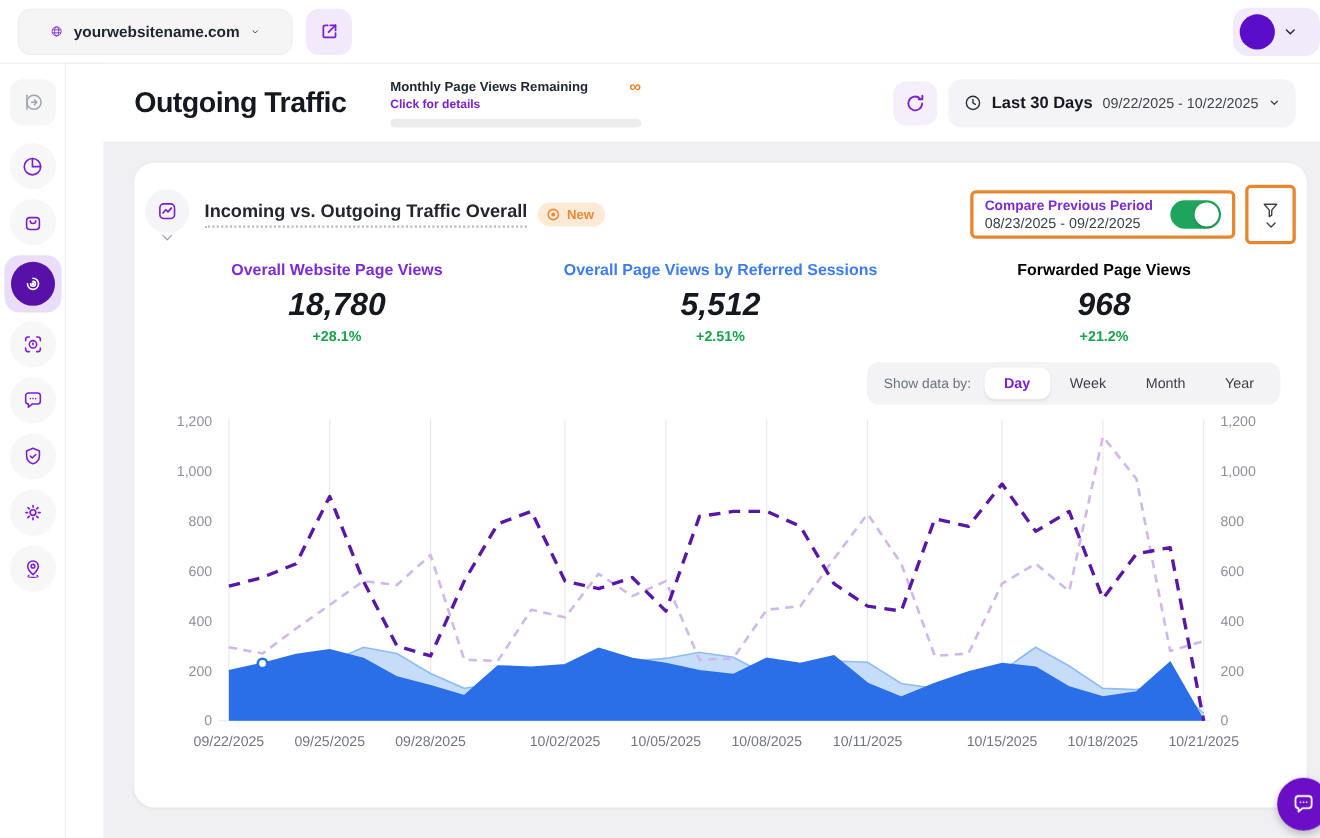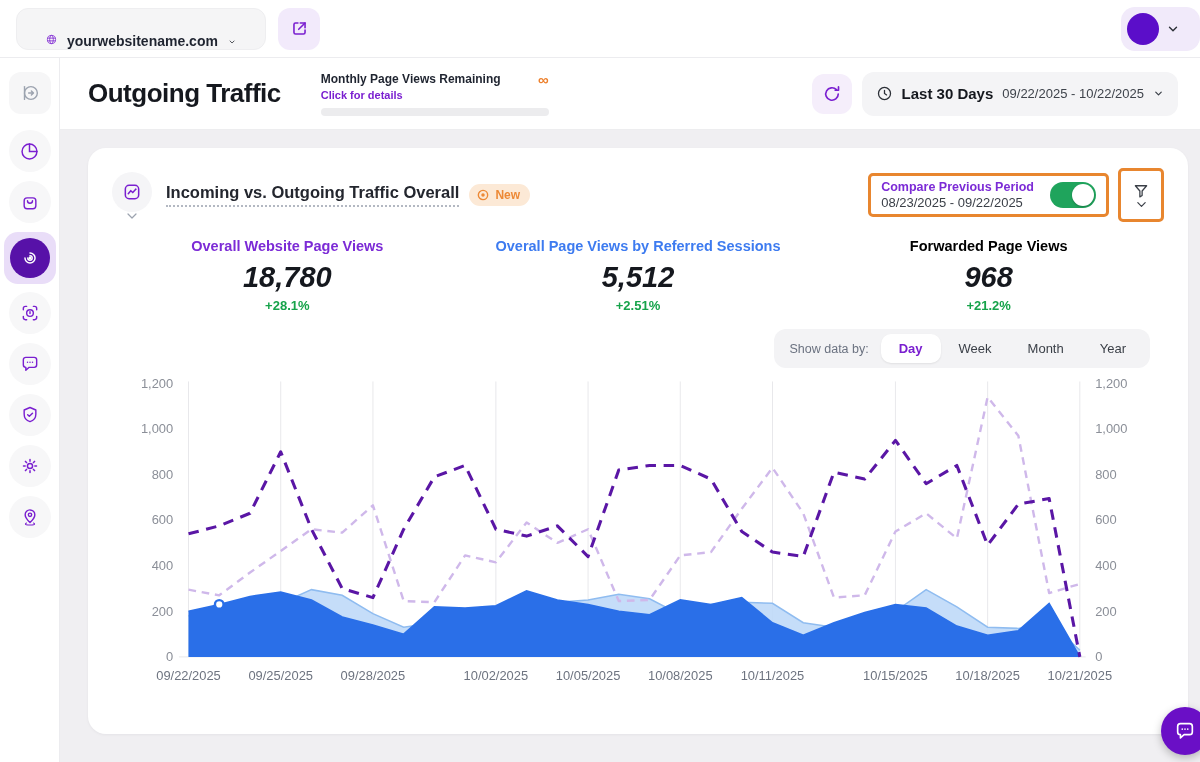--- a/index.html
+++ b/index.html
@@ -3,31 +3,31 @@
 <meta charset="utf-8">
 <style>
   * { margin:0; padding:0; box-sizing:border-box; }
   html,body { width:1200px; height:762px; overflow:hidden; background:#fff;
     font-family:"Liberation Sans", sans-serif; color:#15181E; }
 
   
   .topbar { height:58px; background:#fff; border-bottom:1px solid #ECECEF;
     display:flex; align-items:center; padding:0 16px; gap:12px; }
   .site-select { width:250px; height:42px; background:#F5F5F6; border:1px solid #EEEEF0;
-    border-radius:12px; display:flex; align-items:flex-end; gap:10px; padding:0 29px; cursor:pointer; }
+    border-radius:12px; display:flex; align-items:center; gap:10px; padding:0 29px; cursor:pointer; }
   .site-select .label { flex:1; font-size:14px; font-weight:700; color:#1F2430; }
   .icon-btn-lav { width:42px; height:42px; border-radius:12px; background:#F2EAFB;
     display:flex; align-items:center; justify-content:center; cursor:pointer; }
   .topbar .spacer { flex:1; }
   .avatar-pill { height:44px; border-radius:14px; background:#F1EAFA; display:flex;
     align-items:center; gap:7px; padding:6px 20px 6px 6px; margin-right:-16px; cursor:pointer; }
   .avatar-circle { width:32px; height:32px; border-radius:50%; background:#5B0EC9; }
 
   
-  .shell { display:flex; height:704px; }
+  .shell { display:flex; height:704px;gap:34px; }
   .sidebar { width:60px; background:#fff; border-right:1px solid #ECECEF;
     display:flex; flex-direction:column; align-items:center; padding-top:14px; }
   .side-item { width:42px; height:42px; border-radius:50%; background:#F7F7F8; color:#7A1FD0;
     display:flex; align-items:center; justify-content:center; margin-bottom:9px; cursor:pointer; }
   .side-item.first { border-radius:12px; background:#F6F6F7; color:#9CA3AF; margin-bottom:16px; }
   .side-item.active-wrap { width:52px; height:52px; border-radius:14px; background:#E9DDF8;
     margin-bottom:8px; }
   .active-inner { width:40px; height:40px; border-radius:50%; background:#5711A8; color:#fff;
     display:flex; align-items:center; justify-content:center; }
   .main { flex:1; display:flex; flex-direction:column; min-width:0; }
@@ -48,21 +48,21 @@
   .date-pill { height:44px; background:#F4F4F6; border-radius:12px; display:flex; align-items:center;
     gap:9px; padding:0 14px; margin-right:10px; cursor:pointer; color:#3A3F47; }
   .date-preset { font-size:15px; font-weight:700; color:#15181E; }
   .date-range { font-size:13px; color:#3E434B; }
   .ai-btn { height:44px; border-radius:12px; background:#6B0FC4; color:#fff; display:flex;
     align-items:center; gap:9px; padding:0 18px; cursor:pointer; }
   .ai-btn span { font-size:14px; font-weight:700; }
 
   
   .content { flex:1; background:#F0EFF2; padding:18px 12px 28px 28px; }
-  .card { background:#fff; border-radius:18px; height:586px; padding:20px 24px 8px;
+  .card { background:#fff; border-radius:18px; height:586px; padding:20px 10px 8px;
     box-shadow:0 1px 3px rgba(16,24,40,.05); }
   .card-head { display:flex; align-items:center; }
   .chart-badge { position:relative; width:40px; height:46px; }
   .chart-badge .circ { width:40px; height:40px; border-radius:50%; background:#F5F5F7; color:#7A1FD0;
     display:flex; align-items:center; justify-content:center; cursor:pointer; }
   .chart-badge .chev { position:absolute; left:14px; bottom:-2px; color:#9CA3AF; }
   .card-title { margin-left:14px; font-size:16.5px; font-weight:600; color:#23262E;
     border-bottom:2px dotted #B3B8C2; padding-bottom:3px; }
   .new-badge { margin-left:10px; background:#FCE9D6; border-radius:99px; display:flex;
     align-items:flex-end; gap:5px; padding:4px 10px 4px 7px; }

